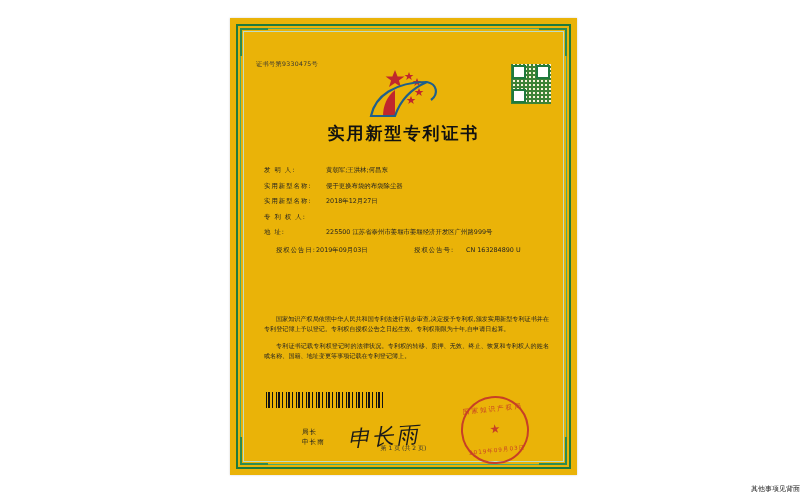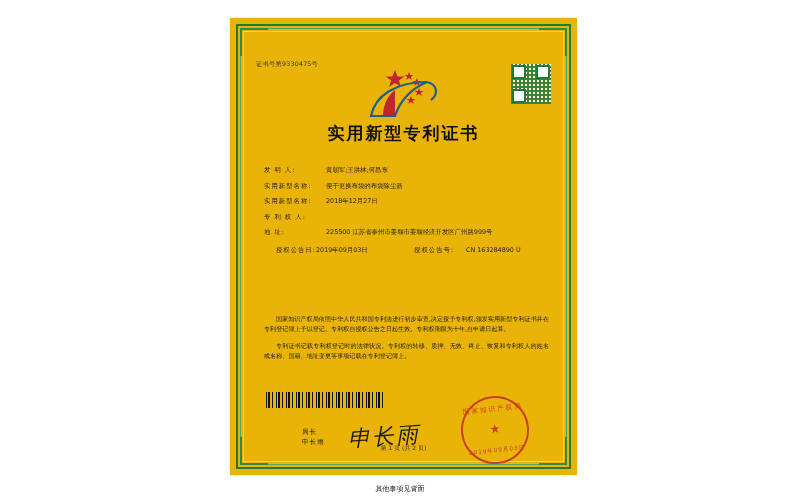--- a/index.html
+++ b/index.html
@@ -253,21 +253,21 @@
     left: 0; right: 0;
     bottom: 22px;
     text-align: center;
     font-size: 6px;
     color: #333;
   }
   .below-caption {
     position: absolute;
     left: 0; right: 0;
     top: 484px;
-    text-align: center;
+    text-align: right;
     font-size: 7px;
     color: #222;
   }
 </style>
 </head>
 <body>
 
 <div class="page">
 
   <div class="border-outer"></div>

